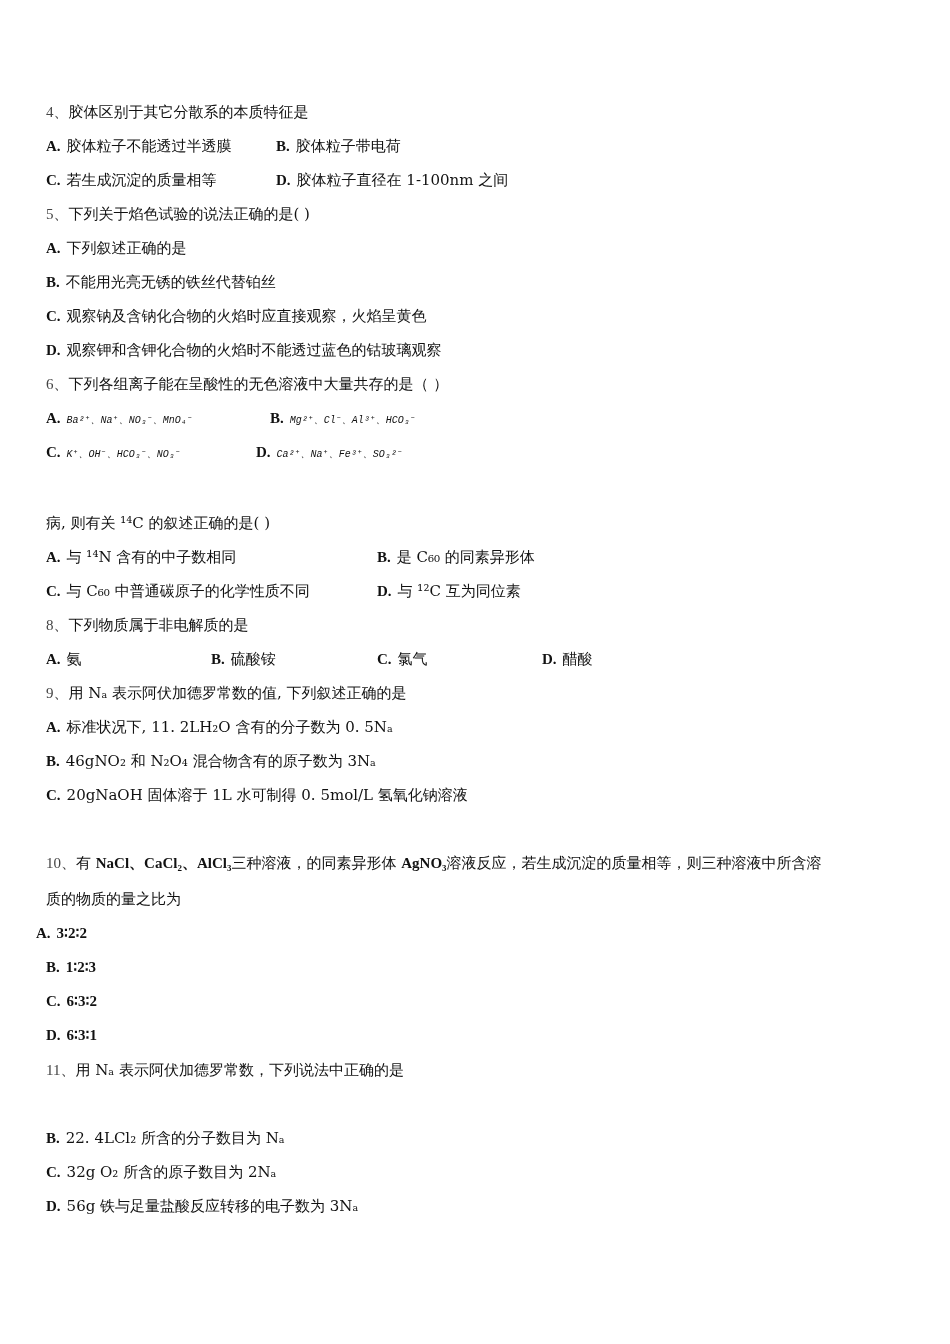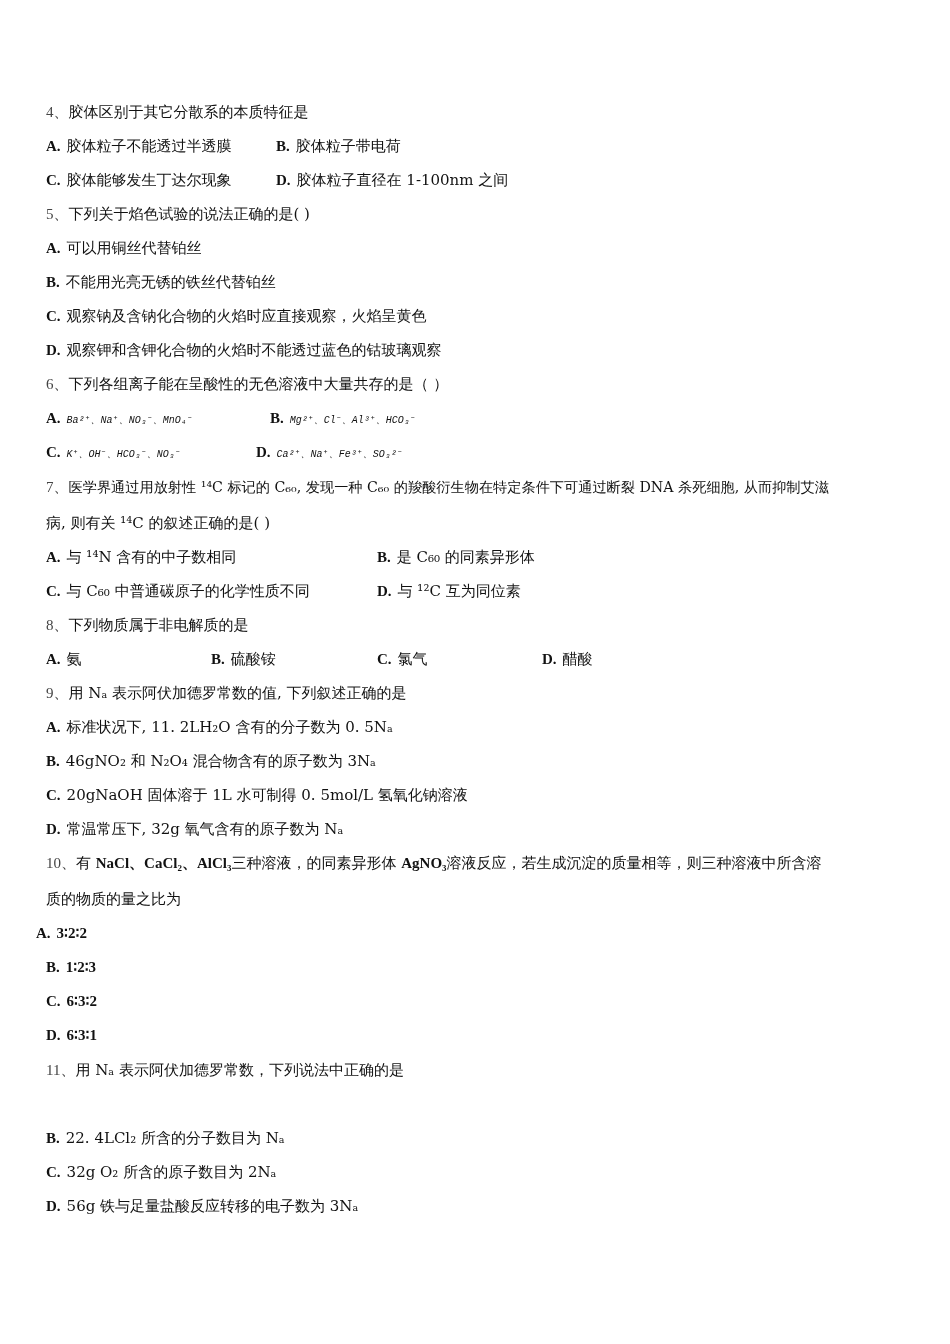--- a/index.html
+++ b/index.html
@@ -62,31 +62,31 @@
   <div class="line" style="top:102px;">
     <span class="qnum">4、</span><span>胶体区别于其它分散系的本质特征是</span>
   </div>
   <div class="opt" style="left:46px; top:136px;">
     <span class="lbl">A.</span><span>胶体粒子不能透过半透膜</span>
   </div>
   <div class="opt" style="left:276px; top:136px;">
     <span class="lbl">B.</span><span>胶体粒子带电荷</span>
   </div>
   <div class="opt" style="left:46px; top:170px;">
-    <span class="lbl">C.</span><span>胶体能够发生丁达尔现象</span>
+    <span class="lbl">C.</span><span>若生成沉淀的质量相等</span>
   </div>
   <div class="opt" style="left:276px; top:170px;">
     <span class="lbl">D.</span><span>胶体粒子直径在 1-100nm 之间</span>
   </div>
 
   <div class="line" style="top:204px;">
     <span class="qnum">5、</span><span>下列关于焰色试验的说法正确的是(    )</span>
   </div>
   <div class="opt" style="left:46px; top:238px;">
-    <span class="lbl">A.</span><span>可以用铜丝代替铂丝</span>
+    <span class="lbl">A.</span><span>下列叙述正确的是</span>
   </div>
   <div class="opt" style="left:46px; top:272px;">
     <span class="lbl">B.</span><span>不能用光亮无锈的铁丝代替铂丝</span>
   </div>
   <div class="opt" style="left:46px; top:306px;">
     <span class="lbl">C.</span><span>观察钠及含钠化合物的火焰时应直接观察，火焰呈黄色</span>
   </div>
   <div class="opt" style="left:46px; top:340px;">
     <span class="lbl">D.</span><span>观察钾和含钾化合物的火焰时不能透过蓝色的钴玻璃观察</span>
   </div>
@@ -100,23 +100,20 @@
   <div class="opt" style="left:270px; top:408px;">
     <span class="lbl">B.</span><span class="mono">Mg²⁺、Cl⁻、Al³⁺、HCO₃⁻</span>
   </div>
   <div class="opt" style="left:46px; top:442px;">
     <span class="lbl">C.</span><span class="mono">K⁺、OH⁻、HCO₃⁻、NO₃⁻</span>
   </div>
   <div class="opt" style="left:256px; top:442px;">
     <span class="lbl">D.</span><span class="mono">Ca²⁺、Na⁺、Fe³⁺、SO₃²⁻</span>
   </div>
 
-  <div class="line" style="top:477px;">
-    <span class="qnum">7、</span><span style="font-size:14.2px;">医学界通过用放射性 ¹⁴C 标记的 C₆₀, 发现一种 C₆₀ 的羧酸衍生物在特定条件下可通过断裂 DNA 杀死细胞, 从而抑制艾滋</span>
-  </div>
   <div class="line" style="top:513px;">
     <span>病, 则有关 ¹⁴C 的叙述正确的是(          )</span>
   </div>
   <div class="opt" style="left:46px; top:547px;">
     <span class="lbl">A.</span><span>与 ¹⁴N 含有的中子数相同</span>
   </div>
   <div class="opt" style="left:377px; top:547px;">
     <span class="lbl">B.</span><span>是 C₆₀ 的同素异形体</span>
   </div>
   <div class="opt" style="left:46px; top:581px;">
@@ -147,23 +144,20 @@
   </div>
   <div class="opt" style="left:46px; top:717px;">
     <span class="lbl">A.</span><span>标准状况下, 11. 2LH₂O 含有的分子数为 0. 5Nₐ</span>
   </div>
   <div class="opt" style="left:46px; top:751px;">
     <span class="lbl">B.</span><span>46gNO₂ 和 N₂O₄ 混合物含有的原子数为 3Nₐ</span>
   </div>
   <div class="opt" style="left:46px; top:785px;">
     <span class="lbl">C.</span><span>20gNaOH 固体溶于 1L 水可制得 0. 5mol/L 氢氧化钠溶液</span>
   </div>
-  <div class="opt" style="left:46px; top:819px;">
-    <span class="lbl">D.</span><span>常温常压下, 32g 氧气含有的原子数为 Nₐ</span>
-  </div>
 
   <div class="line" style="top:853px;">
     <span class="qnum">10、</span><span>有 </span><span class="bold">NaCl、CaCl₂、AlCl₃</span><span>三种溶液，的同素异形体 </span><span class="bold">AgNO₃</span><span>溶液反应，若生成沉淀的质量相等，则三种溶液中所含溶</span>
   </div>
   <div class="line" style="top:889px;">
     <span>质的物质的量之比为</span>
   </div>
   <div class="opt" style="left:36px; top:923px;text-align:center;">
     <span class="lbl">A.</span><span class="bold">3∶2∶2</span>
   </div>

